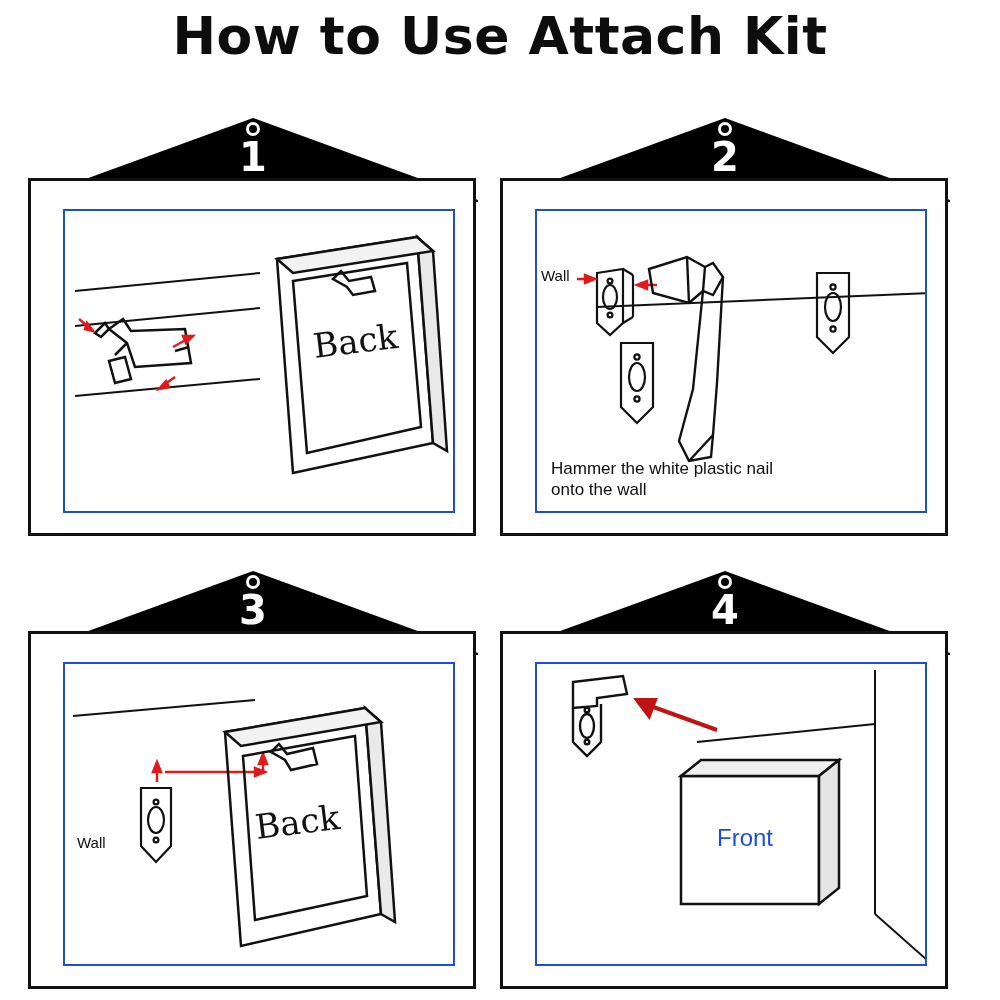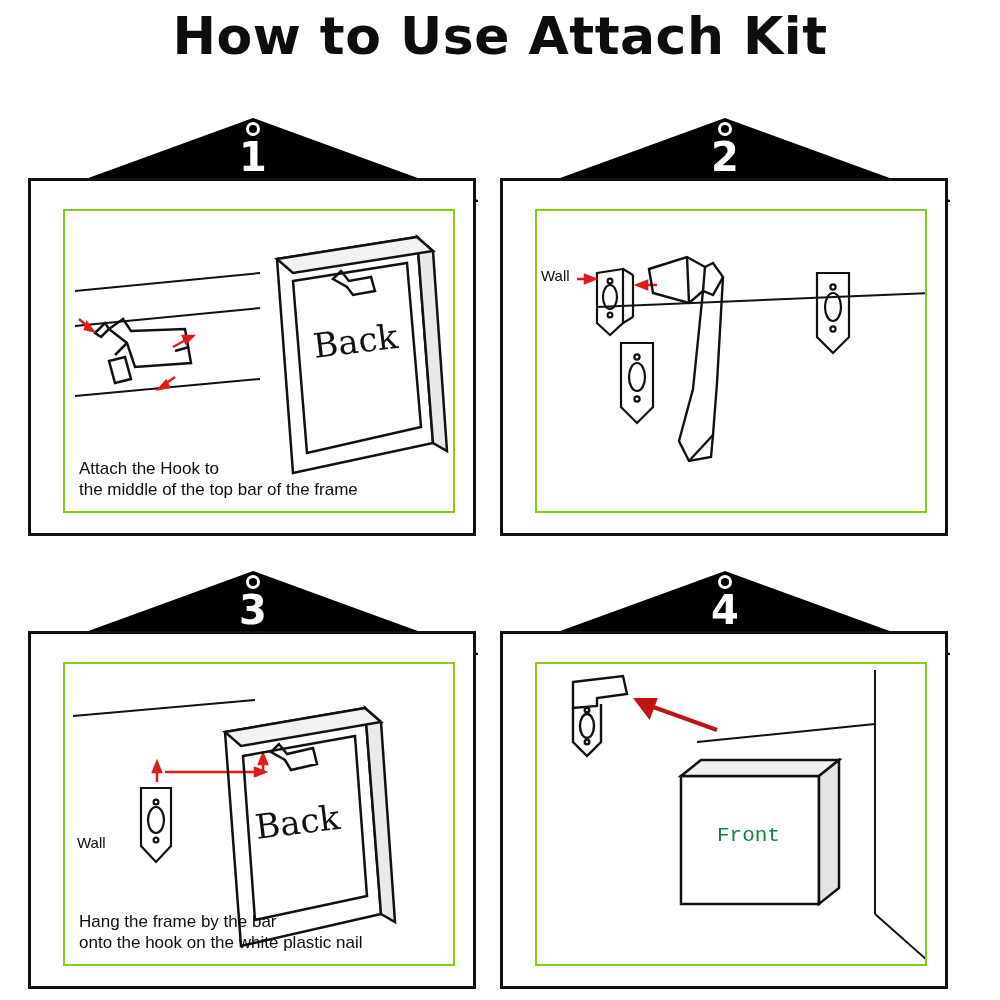--- a/index.html
+++ b/index.html
@@ -90,21 +90,21 @@
     border: 3px solid #111111;
     box-sizing: border-box;
     background: #ffffff;
   }
   .frame-inner {
     position: absolute;
     left: 32px;
     top: 28px;
     right: 18px;
     bottom: 20px;
-    border: 2px solid #84cc16;
+    border: 2px solid #1d4ed8;
     box-sizing: border-box;
     background: #ffffff;
     overflow: hidden;
   }
 
   .art {
     position: absolute;
     left: 0;
     top: 0;
     width: 100%;
@@ -132,23 +132,23 @@
   }
 
   .word-back {
     position: absolute;
     font-size: 34px;
     font-family: "DejaVu Serif", serif;
     color: #111111;
   }
   .word-front {
     position: absolute;
-    font-size: 21px;
-    font-family: Liberation Mono, monospace;
-    color: #15803d;
+    font-size: 24px;
+    font-family: Liberation Sans, sans-serif;
+    color: #1d4ed8;
   }
 </style>
 </head>
 <body>
 
 <h1 class="page-title">How to Use Attach Kit</h1>
 
 <div class="grid">
 
   <div class="panel p1">
@@ -192,22 +192,20 @@
               <polygon points="212,48 352,26 368,232 228,262"></polygon>
               <polygon points="228,70 342,52 356,216 242,242"></polygon>
               <polygon points="352,26 368,40 382,240 368,232" fill="#e9e9e9"></polygon>
               <polygon points="212,48 352,26 368,40 228,62" fill="#f2f2f2"></polygon>
 
               <path d="M268 68 L276 60 L284 70 L306 66 L310 80 L288 84 L282 76 Z"></path>
             </g>
           </svg>
         </div>
         <div class="word-back" style="left:248px; top:110px; transform:rotate(-7deg);">Back</div>
-        <div class="caption">Attach the Hook to
-the middle of the top bar of the frame</div>
       </div>
     </div>
   </div>
 
   <div class="panel p2">
     <div class="roof">
       <svg width="450" height="90" viewBox="0 0 450 90">
         <polygon points="225,6 450,88 450,90 0,90 0,88" fill="#000000"></polygon>
       </svg>
     </div>
@@ -257,20 +255,22 @@
 
             <g stroke="#111" stroke-width="2.2" fill="none">
               <path d="M280 62 L312 62 L312 126 L296 142 L280 126 Z"></path>
               <ellipse cx="296" cy="96" rx="8" ry="14"></ellipse>
               <circle cx="296" cy="76" r="2.6"></circle>
               <circle cx="296" cy="118" r="2.6"></circle>
             </g>
           </svg>
         </div>
         <div class="label-small" style="left:4px; top:56px;">Wall</div>
+        <div class="caption">Hammer the white plastic nail
+onto the wall</div>
       </div>
     </div>
   </div>
 
   <div class="panel p3">
     <div class="roof">
       <svg width="450" height="90" viewBox="0 0 450 90">
         <polygon points="225,6 450,88 450,90 0,90 0,88" fill="#000000"></polygon>
       </svg>
     </div>
@@ -307,22 +307,20 @@
               <polygon points="178,92 290,72 302,232 190,256"></polygon>
               <polygon points="300,44 316,58 330,258 316,250" fill="#eaeaea"></polygon>
               <polygon points="160,68 300,44 316,58 176,82" fill="#f2f2f2"></polygon>
 
               <path d="M206 88 L214 80 L222 90 L248 84 L252 100 L226 106 L220 96 Z"></path>
             </g>
           </svg>
         </div>
         <div class="label-small" style="left:12px; top:170px;">Wall</div>
         <div class="word-back" style="left:190px; top:138px; transform:rotate(-7deg);">Back</div>
-        <div class="caption">Hang the frame by the bar
-onto the hook on the white plastic nail</div>
       </div>
     </div>
   </div>
 
   <div class="panel p4">
     <div class="roof">
       <svg width="450" height="90" viewBox="0 0 450 90">
         <polygon points="225,6 450,88 450,90 0,90 0,88" fill="#000000"></polygon>
       </svg>
     </div>

